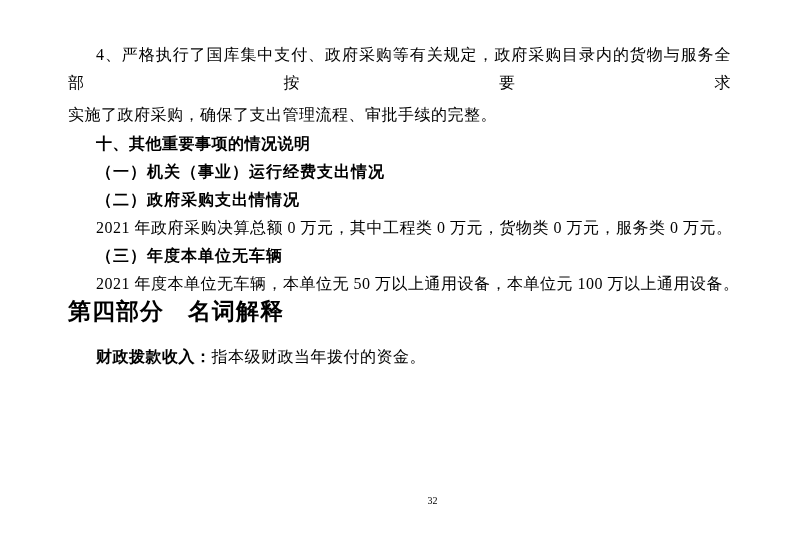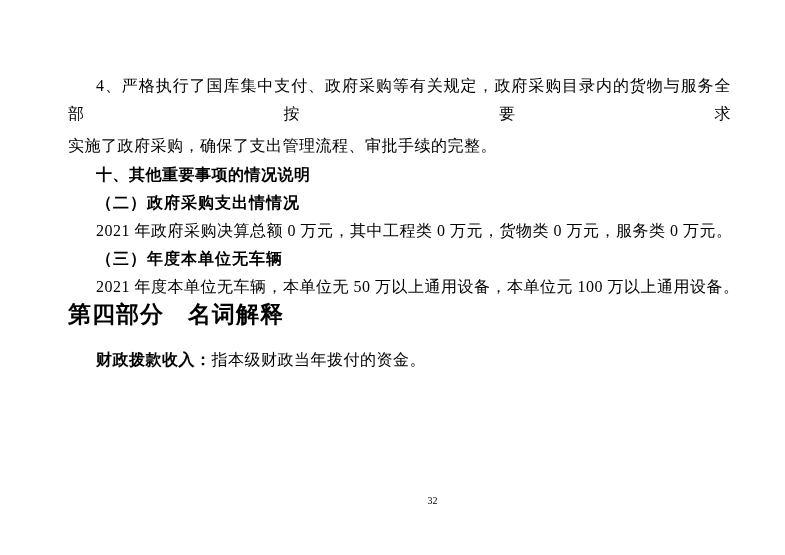--- a/index.html
+++ b/index.html
@@ -14,21 +14,21 @@
     background: #ffffff;
     color: #000000;
     font-family: "Liberation Serif", "DejaVu Serif", serif;
     overflow: hidden;
   }
   .content {
     position: absolute;
     left: 68px;
     top: 0;
     width: 663px;
-    padding-top: 72px;
+    padding-top: 41px;
   }
   .bodyline {
     font-size: 16px;
     line-height: 28px;
     letter-spacing: 0.5px;
     white-space: nowrap;
   }
   .indent {
     text-indent: 28px;
   }
@@ -98,20 +98,21 @@
 
 <div class="page">
   <div class="content">
 
     <div class="bodyline justified indent">4、严格执行了国库集中支付、政府采购等有关规定，政府采购目录内的货物与服务全部按要求</div>
 
     <div class="bodyline m4">实施了政府采购，确保了支出管理流程、审批手续的完整。</div>
 
     <div class="h-sans m1">十、其他重要事项的情况说明</div>
 
+    <div class="h-kai">（一）机关（事业）运行经费支出情况</div>
 
 
     <div class="h-kai">（二）政府采购支出情情况</div>
 
     <div class="bodyline indent">2021 年政府采购决算总额 0 万元，其中工程类 0 万元，货物类 0 万元，服务类 0 万元。</div>
 
     <div class="h-kai">（三）年度本单位无车辆</div>
 
     <div class="bodyline indent">2021 年度本单位无车辆，本单位无 50 万以上通用设备，本单位元 100 万以上通用设备。</div>
 

